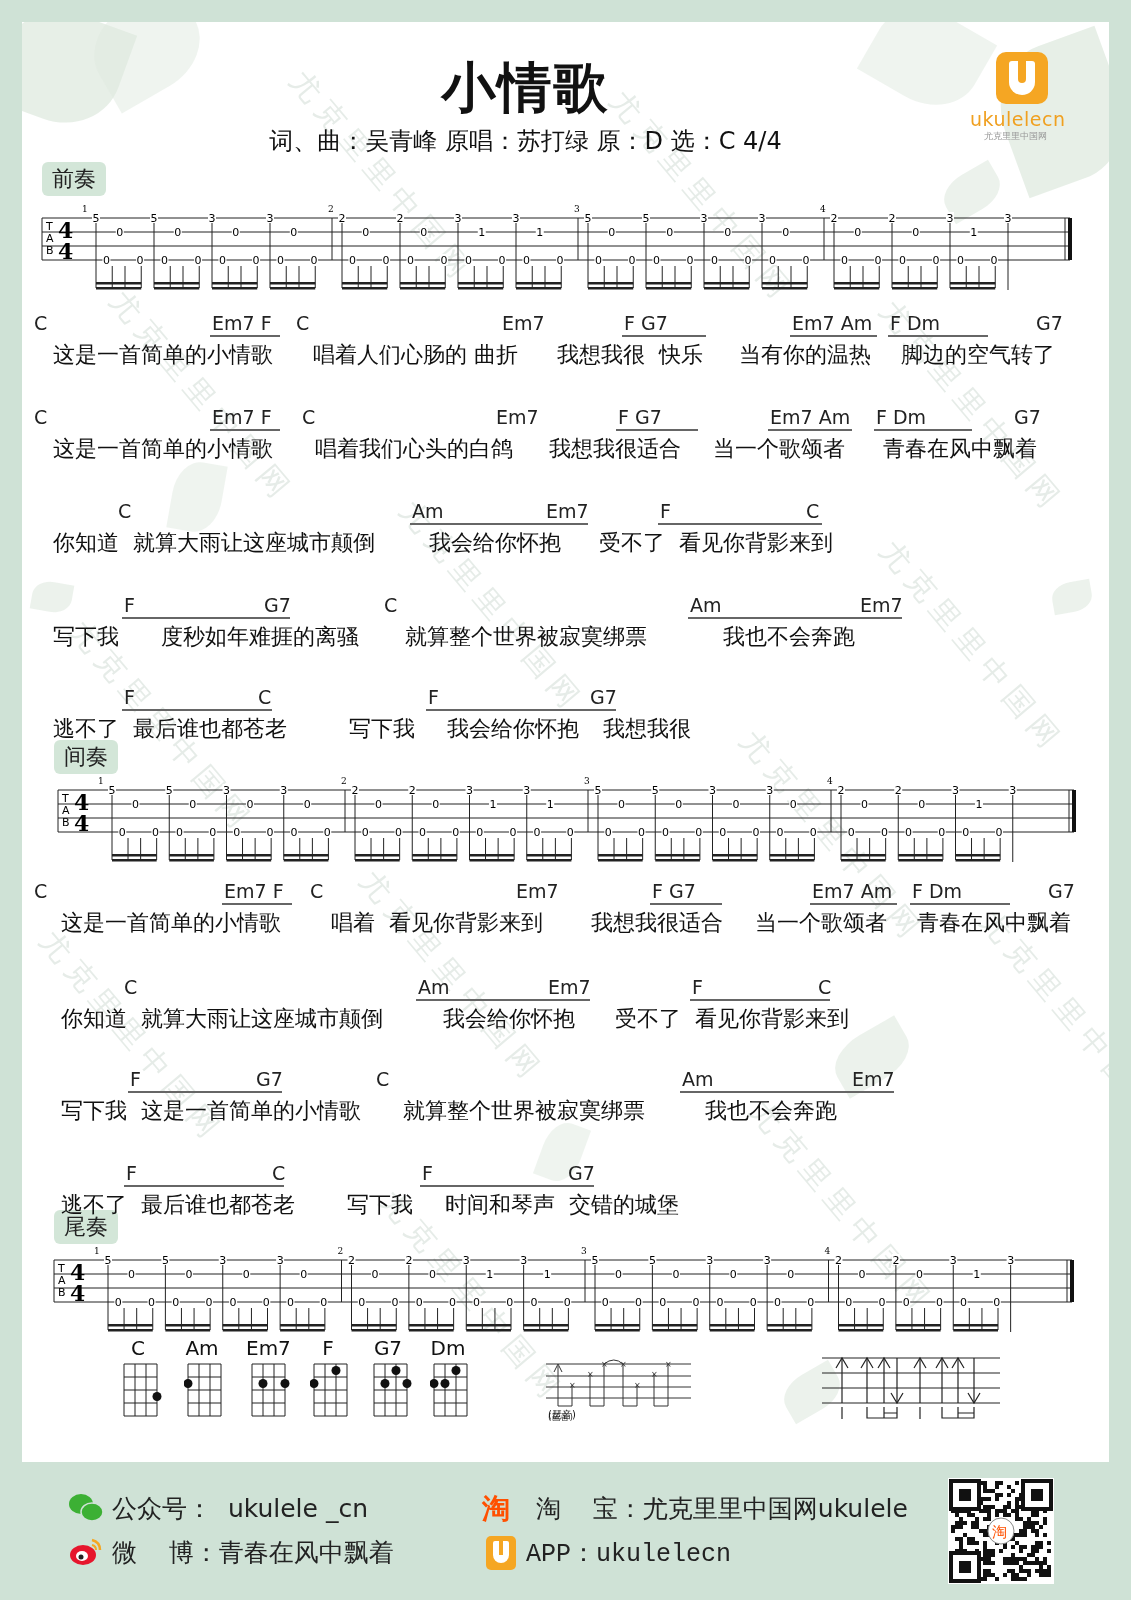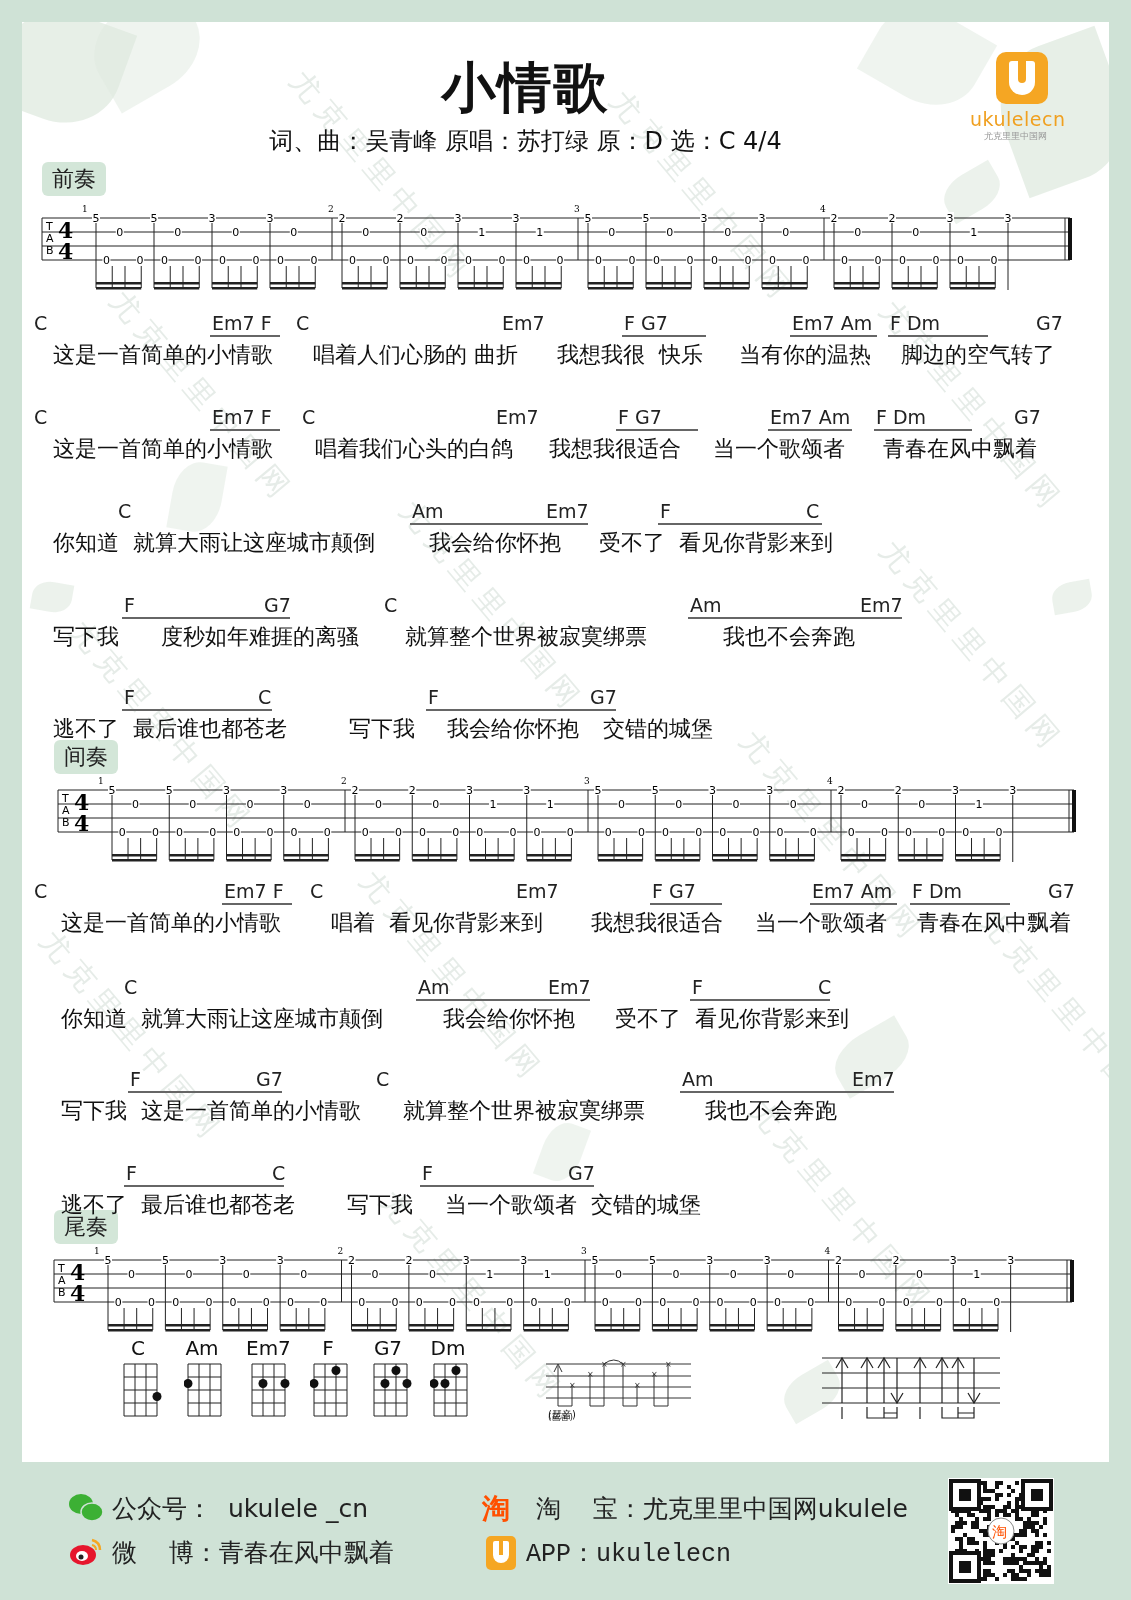--- a/index.html
+++ b/index.html
@@ -828,21 +828,21 @@
       <div class="lyric" style="left: 690px; top: 600px;">我也不会奔跑</div>
       <div class="chord" style="left: 102px; top: 664px;">F</div>
       <div class="chord" style="left: 236px; top: 664px;">C</div>
       <div class="chord" style="left: 406px; top: 664px;">F</div>
       <div class="chord" style="left: 568px; top: 664px;">G7</div>
       <div class="cline" style="left: 100px; width: 150px; top: 687px;"></div>
       <div class="cline" style="left: 404px; width: 190px; top: 687px;"></div>
       <div class="lyric" style="left: 20px; top: 692px;">逃不了  最后谁也都苍老</div>
       <div class="lyric" style="left: 316px; top: 692px;">写下我</div>
       <div class="lyric" style="left: 414px; top: 692px;">我会给你怀抱</div>
-      <div class="lyric" style="left: 570px; top: 692px;">交错的城堡</div>
+      <div class="lyric" style="left: 570px; top: 692px;">我想我很</div>
       <div class="chord" style="left: 12px; top: 858px;">C</div>
       <div class="chord" style="left: 202px; top: 858px;">Em7  F</div>
       <div class="chord" style="left: 288px; top: 858px;">C</div>
       <div class="chord" style="left: 494px; top: 858px;">Em7</div>
       <div class="chord" style="left: 630px; top: 858px;">F   G7</div>
       <div class="chord" style="left: 790px; top: 858px;">Em7 Am</div>
       <div class="chord" style="left: 890px; top: 858px;">F      Dm</div>
       <div class="chord" style="left: 1026px; top: 858px;">G7</div>
       <div class="cline" style="left: 200px; width: 70px; top: 881px;"></div>
       <div class="cline" style="left: 628px; width: 72px; top: 881px;"></div>
@@ -874,21 +874,21 @@
       <div class="lyric" style="left: 370px; top: 1074px;">就算整个世界被寂寞绑票</div>
       <div class="lyric" style="left: 672px; top: 1074px;">我也不会奔跑</div>
       <div class="chord" style="left: 104px; top: 1140px;">F</div>
       <div class="chord" style="left: 250px; top: 1140px;">C</div>
       <div class="chord" style="left: 400px; top: 1140px;">F</div>
       <div class="chord" style="left: 546px; top: 1140px;">G7</div>
       <div class="cline" style="left: 102px; width: 160px; top: 1163px;"></div>
       <div class="cline" style="left: 398px; width: 174px; top: 1163px;"></div>
       <div class="lyric" style="left: 28px; top: 1168px;">逃不了  最后谁也都苍老</div>
       <div class="lyric" style="left: 314px; top: 1168px;">写下我</div>
-      <div class="lyric" style="left: 412px; top: 1168px;">当一个歌颂者  交错的城堡</div>
+      <div class="lyric" style="left: 412px; top: 1168px;">时间和琴声  交错的城堡</div>
     </div>
 
   <div id="diagrams">
       <div class="cd-name" style="left: 96px; top: 1314px;">C</div>
       <svg width="44" height="56" style="position: absolute; left: 98px; top: 1340px;">
         <line x1="4" y1="2" x2="37" y2="2" stroke="#222"></line>
         <line x1="4" y1="15" x2="37" y2="15" stroke="#222"></line>
         <line x1="4" y1="28" x2="37" y2="28" stroke="#222"></line>
         <line x1="4" y1="41" x2="37" y2="41" stroke="#222"></line>
         <line x1="4" y1="54" x2="37" y2="54" stroke="#222"></line>

